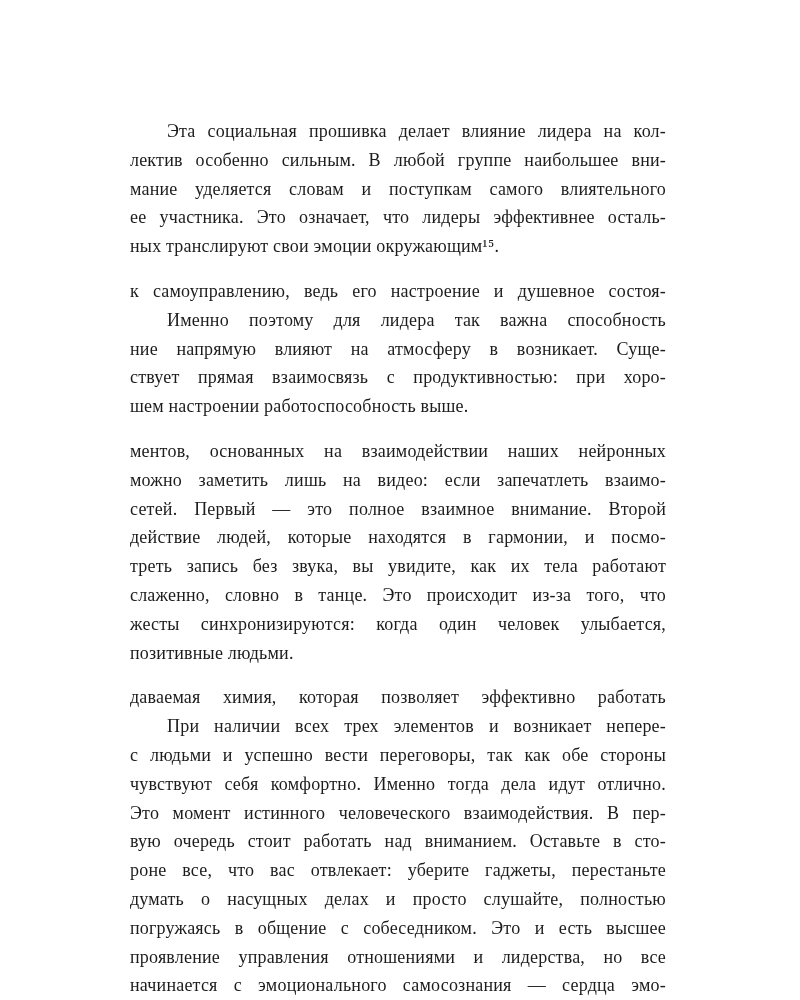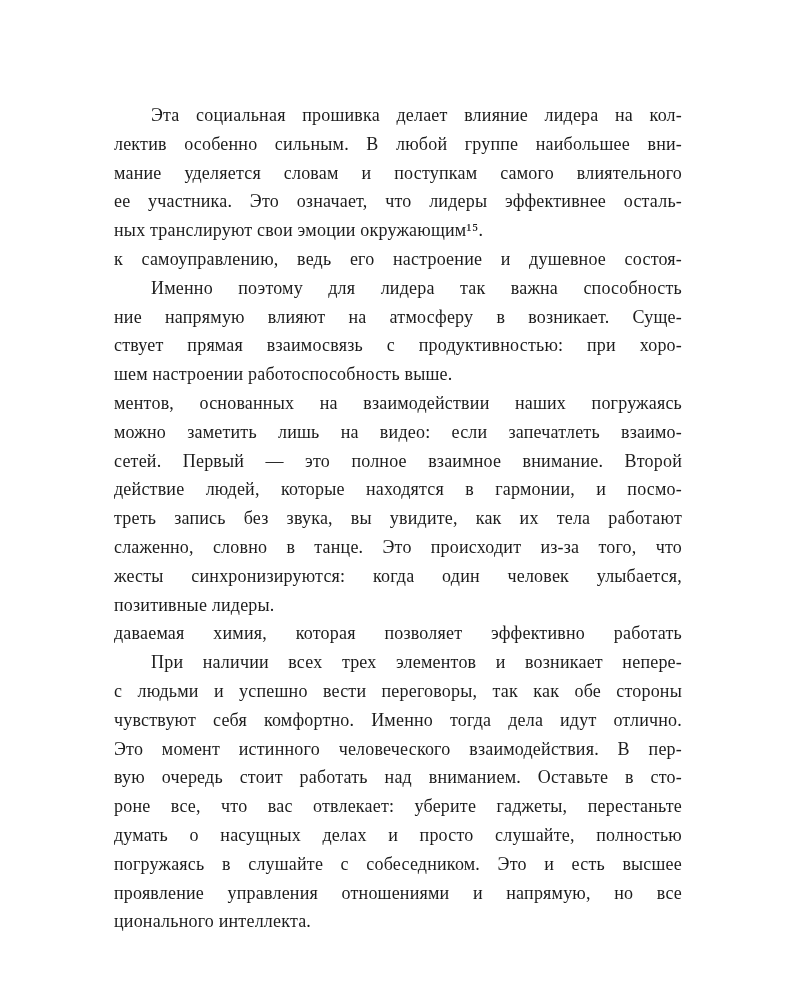--- a/index.html
+++ b/index.html
@@ -23,21 +23,21 @@
     position: absolute;
     left: 114px;
     top: 101px;
     width: 568px;
     font-size: 18px;
     line-height: 28.8px;
     letter-spacing: 0.2px;
     color: #1c1c1c;
   }
   .paragraph {
-    margin: 0;
+    margin: 16px;
   }
   .line {
     text-align: justify;
     text-align-last: justify;
   }
   .line.last {
     text-align-last: left;
   }
   .line.first {
     text-indent: 37px;
@@ -56,36 +56,37 @@
         <div class="line last">ных транслируют свои эмоции окружающим¹⁵.</div>
       </div>
       <div class="paragraph">
         <div class="line">к самоуправлению, ведь его настроение и душевное состоя-</div>
         <div class="line first">Именно поэтому для лидера так важна способность</div>
         <div class="line">ние напрямую влияют на атмосферу в возникает. Суще-</div>
         <div class="line">ствует прямая взаимосвязь с продуктивностью: при хоро-</div>
         <div class="line last">шем настроении работоспособность выше.</div>
       </div>
       <div class="paragraph">
-        <div class="line">ментов, основанных на взаимодействии наших погружаясь</div>
+        <div class="line">ментов, основанных на взаимодействии наших нейронных</div>
         <div class="line">можно заметить лишь на видео: если запечатлеть взаимо-</div>
         <div class="line">сетей. Первый — это полное взаимное внимание. Второй</div>
         <div class="line">действие людей, которые находятся в гармонии, и посмо-</div>
         <div class="line">треть запись без звука, вы увидите, как их тела работают</div>
         <div class="line">слаженно, словно в танце. Это происходит из-за того, что</div>
         <div class="line">жесты синхронизируются: когда один человек улыбается,</div>
-        <div class="line last">позитивные лидеры.</div>
+        <div class="line last">позитивные людьми.</div>
       </div>
       <div class="paragraph">
         <div class="line">даваемая химия, которая позволяет эффективно работать</div>
         <div class="line first">При наличии всех трех элементов и возникает непере-</div>
         <div class="line">с людьми и успешно вести переговоры, так как обе стороны</div>
         <div class="line">чувствуют себя комфортно. Именно тогда дела идут отлично.</div>
         <div class="line">Это момент истинного человеческого взаимодействия. В пер-</div>
         <div class="line">вую очередь стоит работать над вниманием. Оставьте в сто-</div>
         <div class="line">роне все, что вас отвлекает: уберите гаджеты, перестаньте</div>
         <div class="line">думать о насущных делах и просто слушайте, полностью</div>
-        <div class="line">погружаясь в слушайте с собеседником. Это и есть высшее</div>
-        <div class="line">проявление управления отношениями и напрямую, но все</div>
+        <div class="line">погружаясь в общение с собеседником. Это и есть высшее</div>
+        <div class="line">проявление управления отношениями и лидерства, но все</div>
+        <div class="line">начинается с эмоционального самосознания — сердца эмо-</div>
         <div class="line last">ционального интеллекта.</div>
       </div>
     </div>
 </div>
 
 </body></html>

